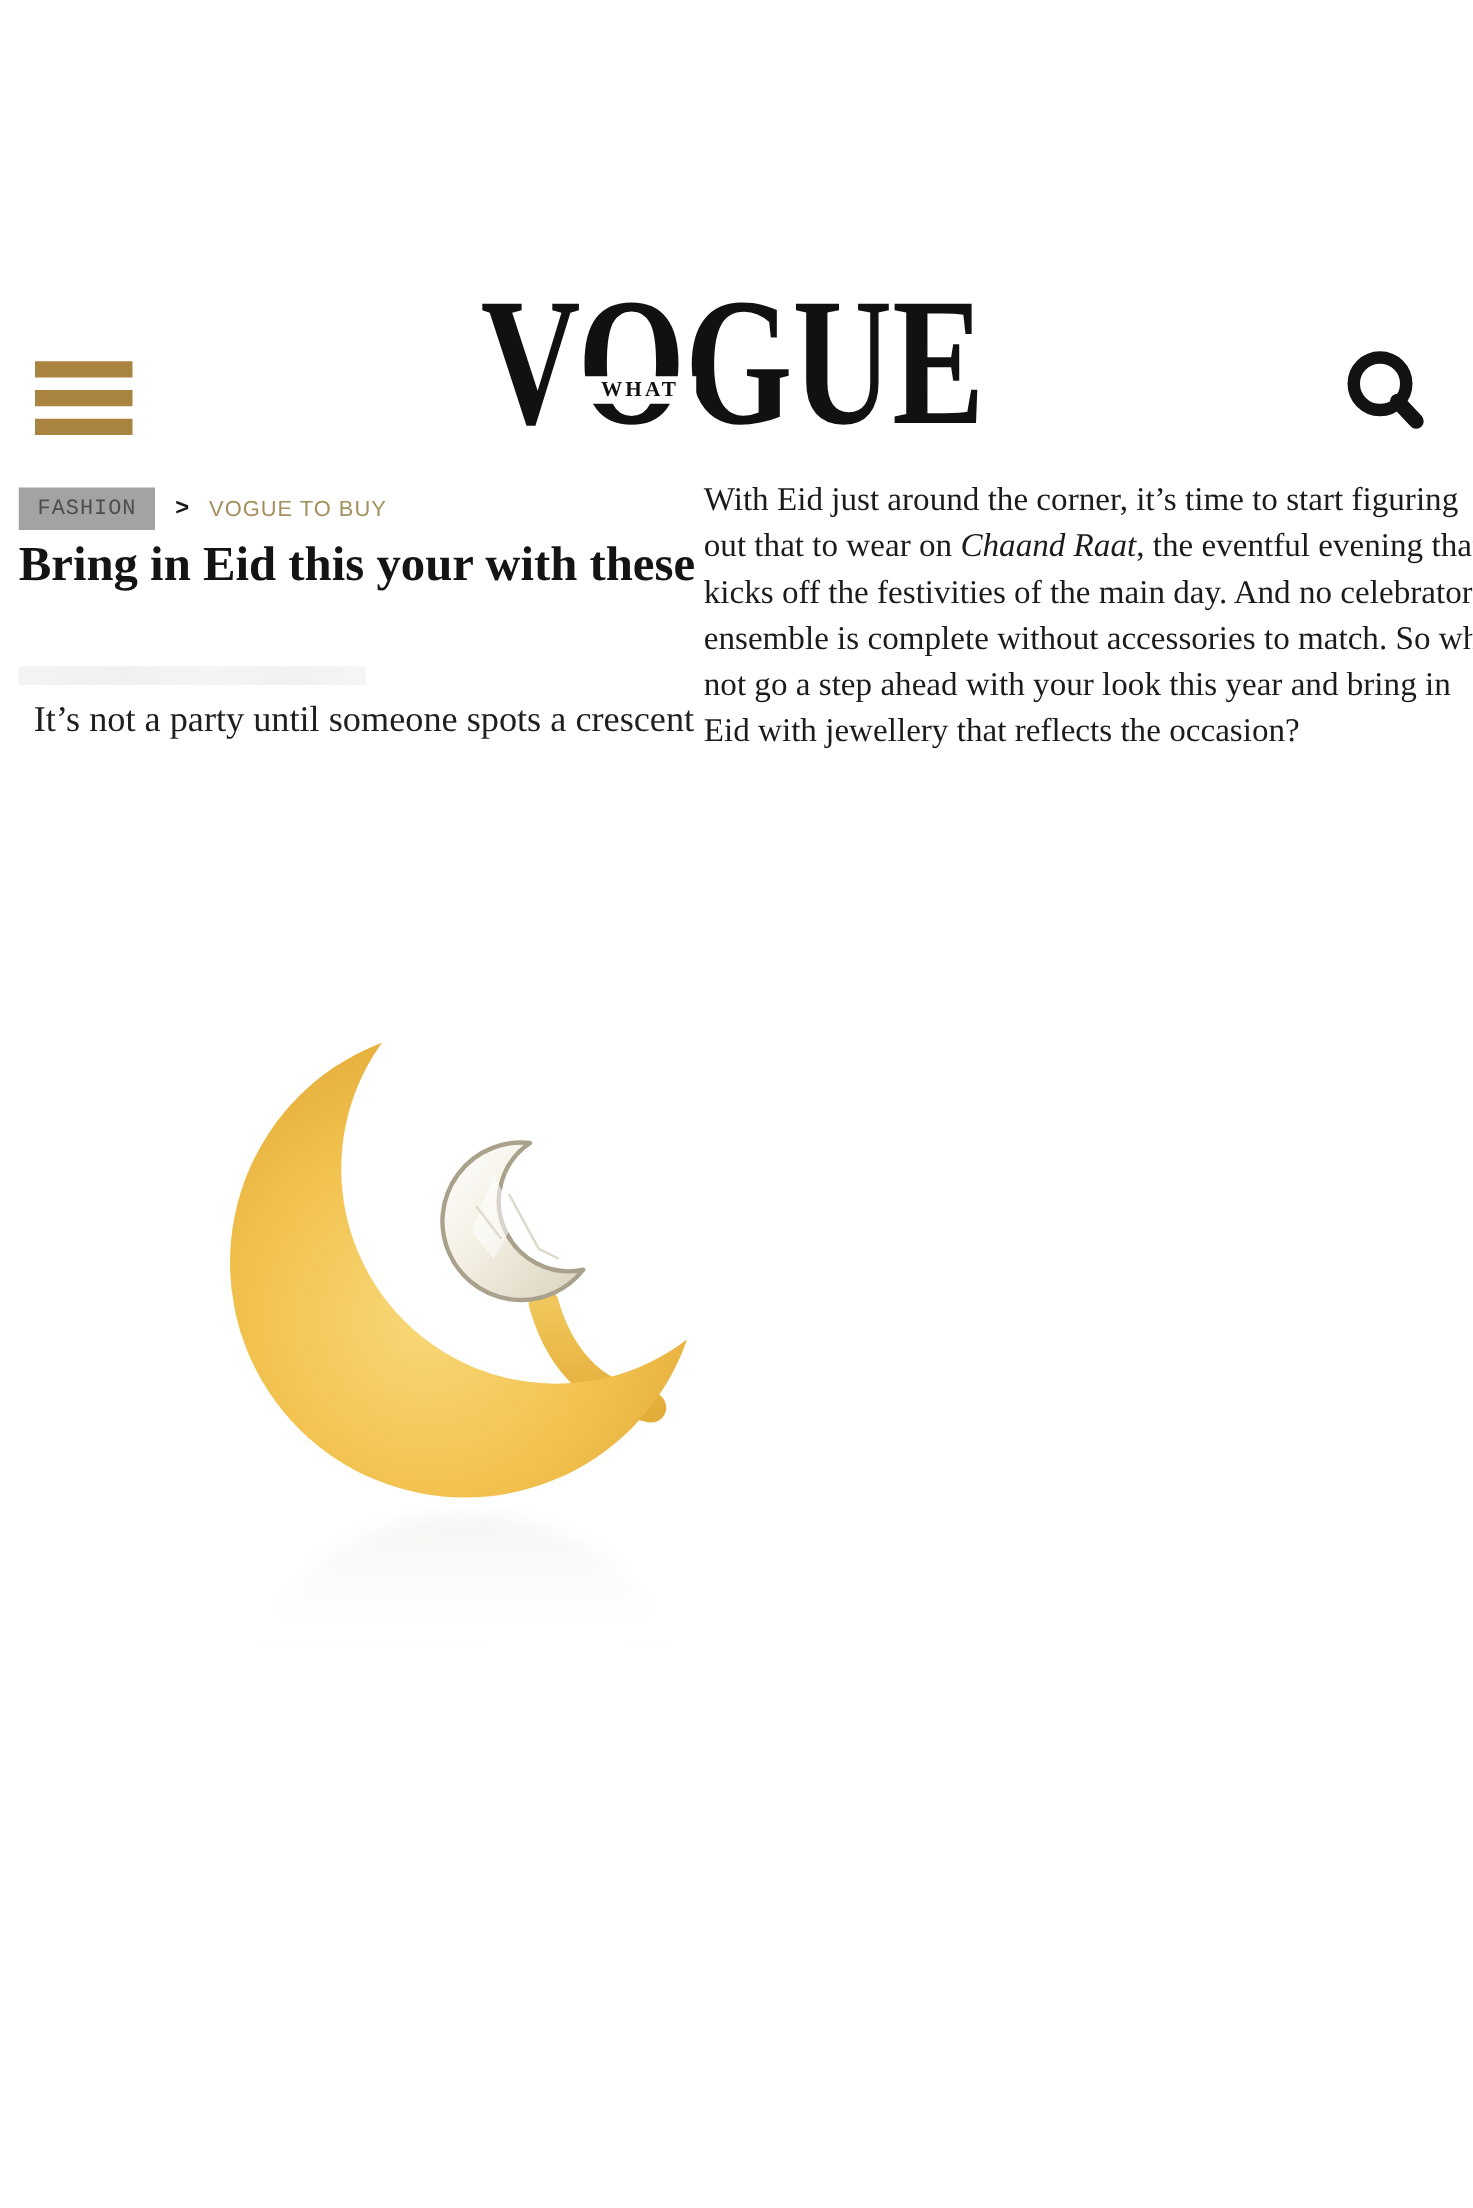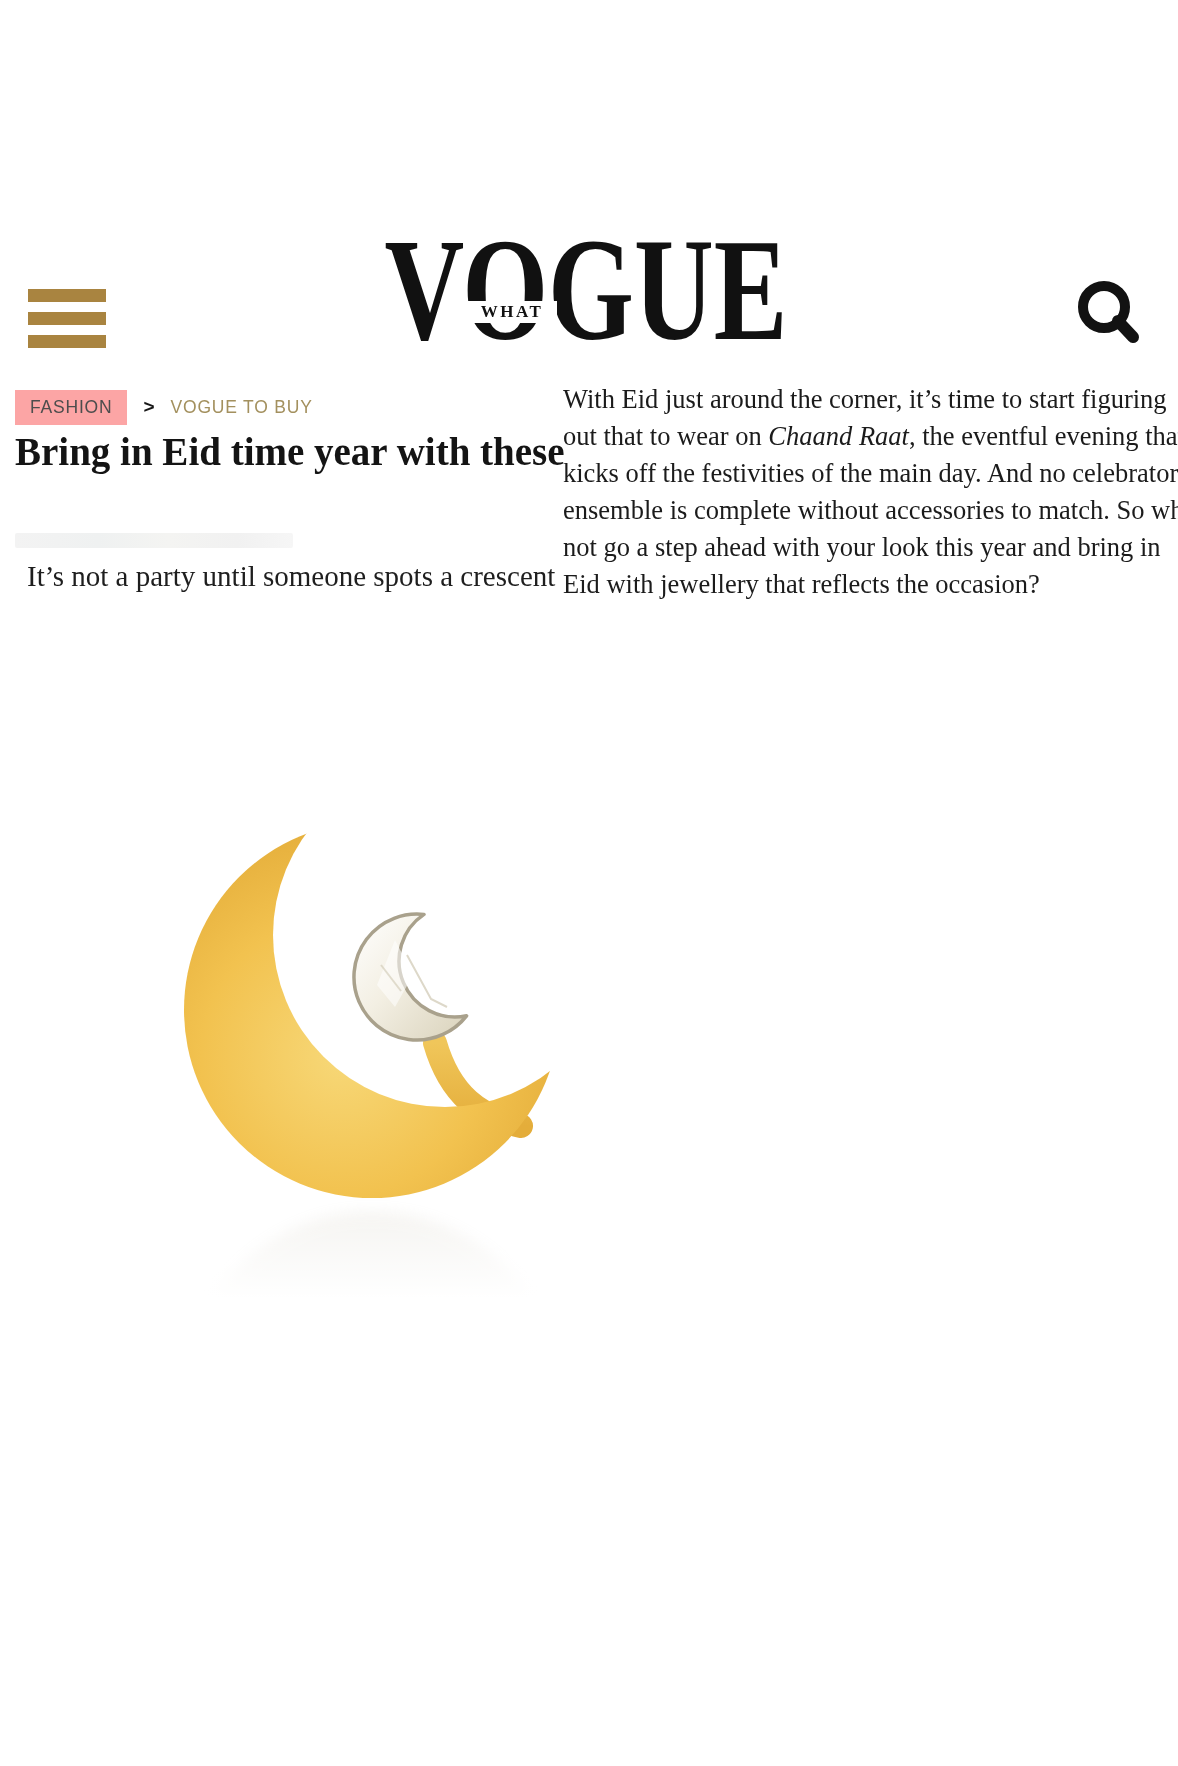--- a/index.html
+++ b/index.html
@@ -39,23 +39,23 @@
   }
   .search-btn { position: absolute; left: 1072px; top: 276px; width: 72px; height: 76px; cursor: pointer; }
 
   
   .breadcrumb {
     position: absolute; left: 15px; top: 389px; height: 36px;
     display: flex; align-items: center; gap: 16px;
     font-family: "Liberation Sans", sans-serif;
   }
   .crumb-chip {
-    background: #fca5a5; color: #4d4d4d;
+    background: #a3a3a3; color: #4d4d4d;
     font-size: 17.5px; letter-spacing: 0.8px;
-    padding: 7px 15px; cursor: pointer;
+    padding: 7px 15px; cursor: pointer; font-family: Liberation Mono, monospace;
   }
   .crumb-sep { color: #161616; font-size: 19px; font-weight: 700; }
   .crumb-link { color: #a3905e; font-size: 17.5px; letter-spacing: 0.8px; cursor: pointer; }
 
   
   .headline {
     position: absolute; left: 15px; top: 428px; width: 552px;
     font-weight: 700; font-size: 39px; line-height: 47px; color: #141414;
     overflow: hidden;
   }
@@ -108,21 +108,21 @@
     </svg>
   </div>
 
   <div class="breadcrumb">
     <span class="crumb-chip">FASHION</span>
     <span class="crumb-sep">&gt;</span>
     <span class="crumb-link">VOGUE TO BUY</span>
   </div>
 
   <h1 class="headline" style="margin:0">
-    <div>Bring in Eid time year with these</div>
+    <div>Bring in Eid this your with these</div>
   </h1>
 
   <div class="byline-faded"></div>
 
   <div class="standfirst">It’s not a party until someone spots a crescent</div>
 
   <div class="body-col">
     <div class="bline">With Eid just around the corner, it’s time to start figuring</div>
     <div class="bline"><span>out that to wear on </span><em>Chaand Raat</em><span>, the eventful evening that</span></div>
     <div class="bline">kicks off the festivities of the main day. And no celebratory</div>

